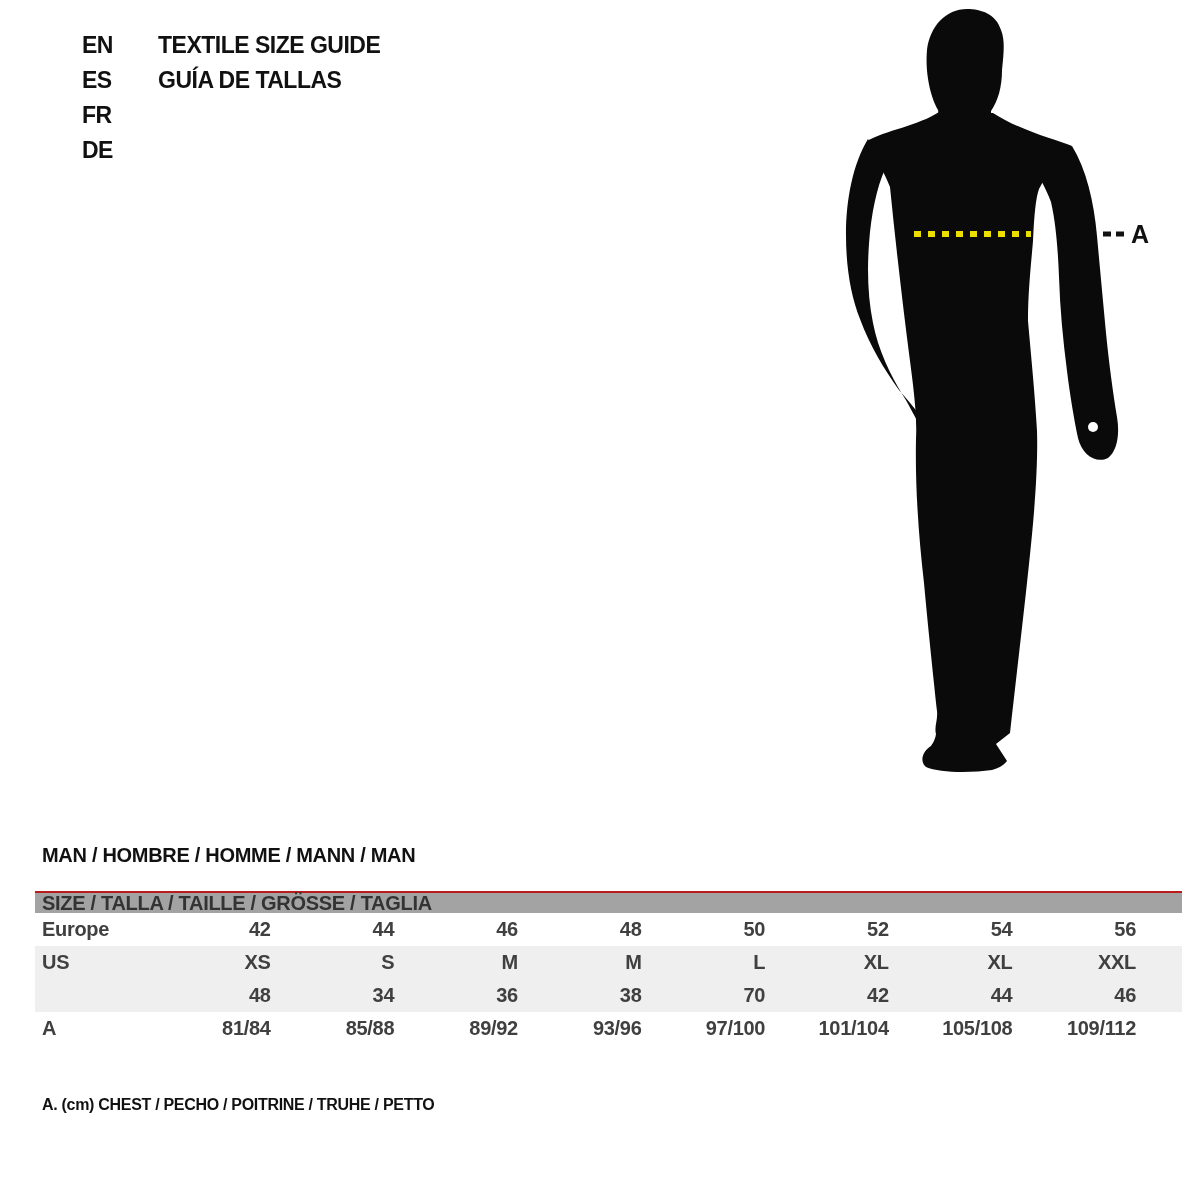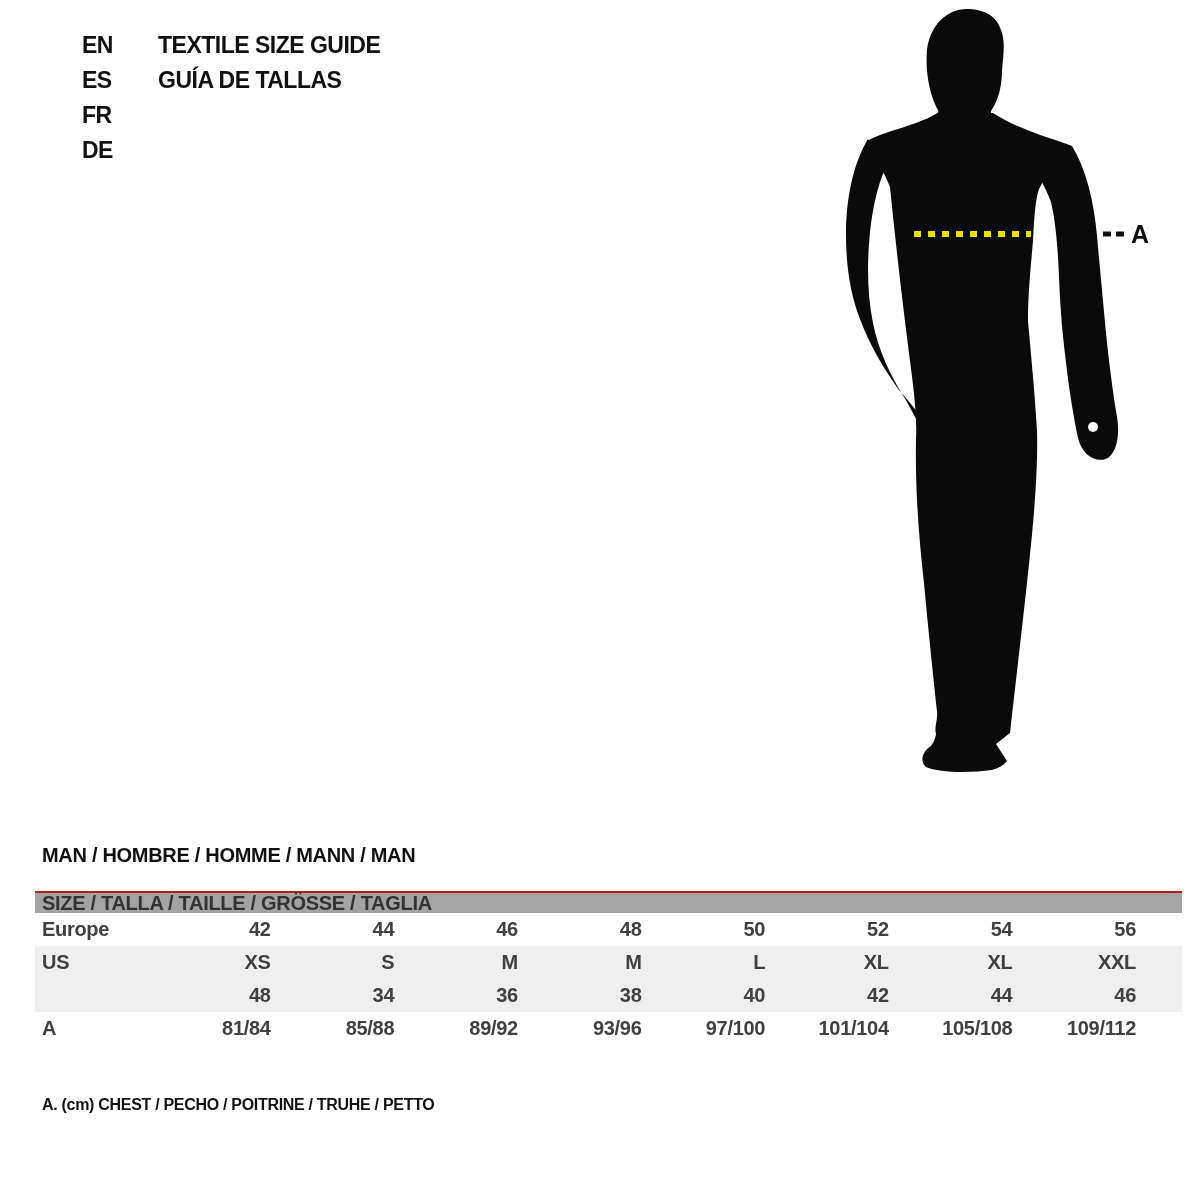--- a/index.html
+++ b/index.html
@@ -113,21 +113,21 @@
       <div class="tcell">XL</div>
       <div class="tcell">XXL</div>
     </div>
 
     <div class="trow shaded">
       <div class="tlabel"></div>
       <div class="tcell">48</div>
       <div class="tcell">34</div>
       <div class="tcell">36</div>
       <div class="tcell">38</div>
-      <div class="tcell">40</div>
+      <div class="tcell">70</div>
       <div class="tcell">42</div>
       <div class="tcell">44</div>
       <div class="tcell">46</div>
     </div>
 
     <div class="trow">
       <div class="tlabel">A</div>
       <div class="tcell">81/84</div>
       <div class="tcell">85/88</div>
       <div class="tcell">89/92</div>

